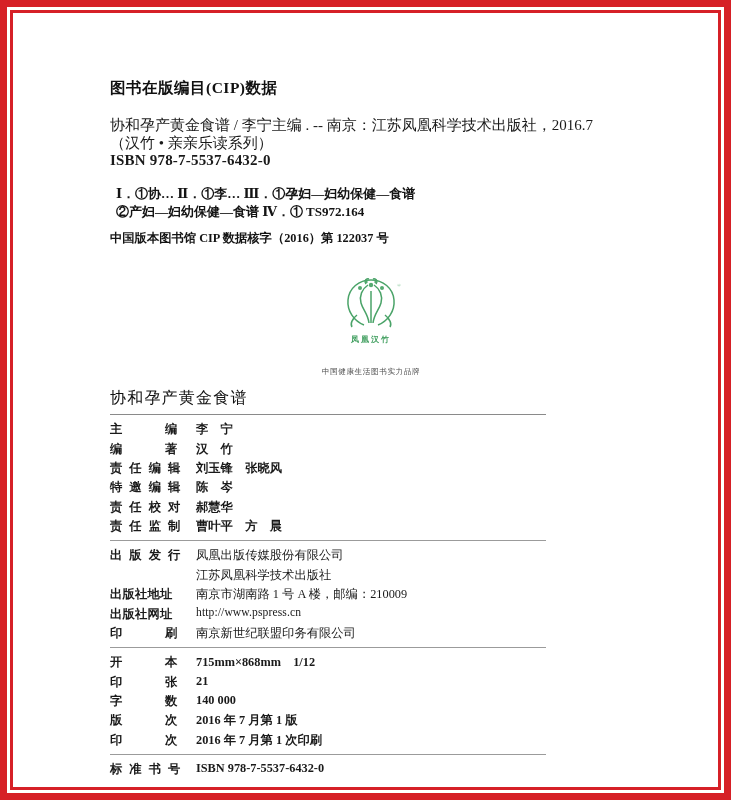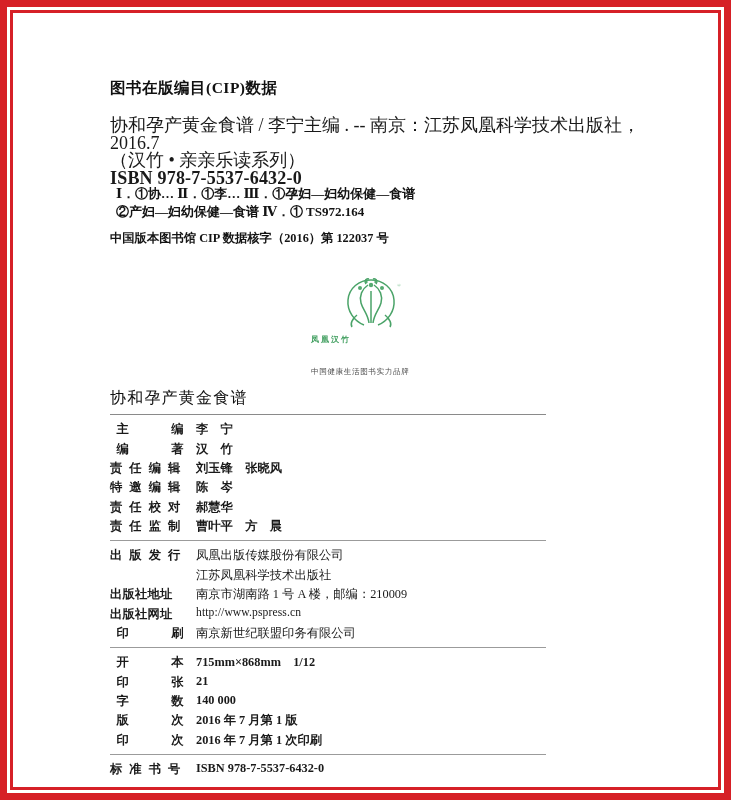--- a/index.html
+++ b/index.html
@@ -46,21 +46,21 @@
     font-size: 15.5px;
     font-weight: bold;
     letter-spacing: 0.5px;
     color: #111;
   }
 
   .cip-block {
     position: absolute;
     left: 97px; top: 104px;
     width: 560px;
-    font-size: 18px;
+    font-size: 15px;
     line-height: 17.5px;
     color: #1a1a1a;
   }
   .cip-block .isbn { font-weight: bold; letter-spacing: 0.2px; }
 
   .class-block {
     position: absolute;
     left: 103px; top: 172px;
     width: 560px;
     font-size: 13px;
@@ -75,20 +75,21 @@
     font-size: 12.3px;
     font-weight: bold;
     color: #141414;
   }
 
   
   .logo-wrap {
     position: absolute;
     left: 298px; top: 258px;
     width: 120px;
+    text-align: center;
   }
   .logo-emblem {
     width: 72px; height: 62px;
     margin: 0 auto;
     position: relative;
   }
   .logo-emblem svg { display: block; }
   .logo-mark-text {
     font-size: 8px;
     color: #3f9e5e;
@@ -130,21 +131,21 @@
     font-size: 12.3px;
     color: #1a1a1a;
   }
   table.kv td { padding: 1.2px 0; vertical-align: top; }
   td.label {
     width: 86px;
     font-weight: bold;
     letter-spacing: 0.2px;
     white-space: nowrap;
   }
-  td.label.sp3 { letter-spacing: 6px; text-align: center; }
+  td.label.sp3 { letter-spacing: 6px; }
   td.label.sp2 { letter-spacing: 2px; }
   td.value { padding-left: 6px; white-space: nowrap; }
   td.value.b { font-weight: bold; }
   .url { font-size: 11.6px; letter-spacing: 0.1px; margin-top: 44px; }
 
   .group { margin-bottom: 4px; }
 </style>
 </head>
 <body>
 

